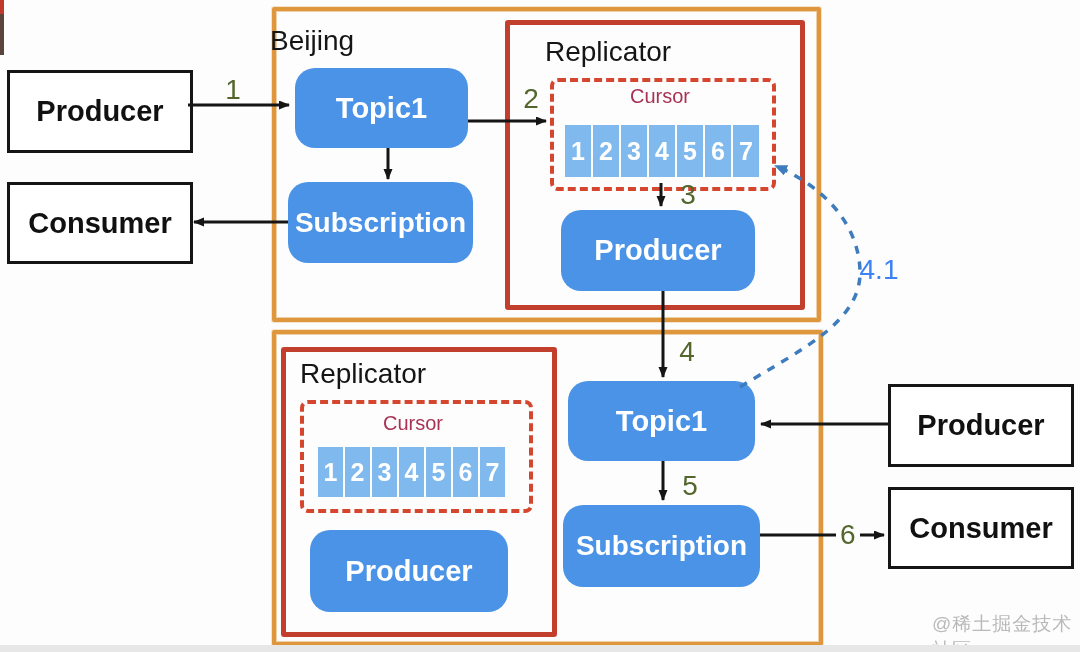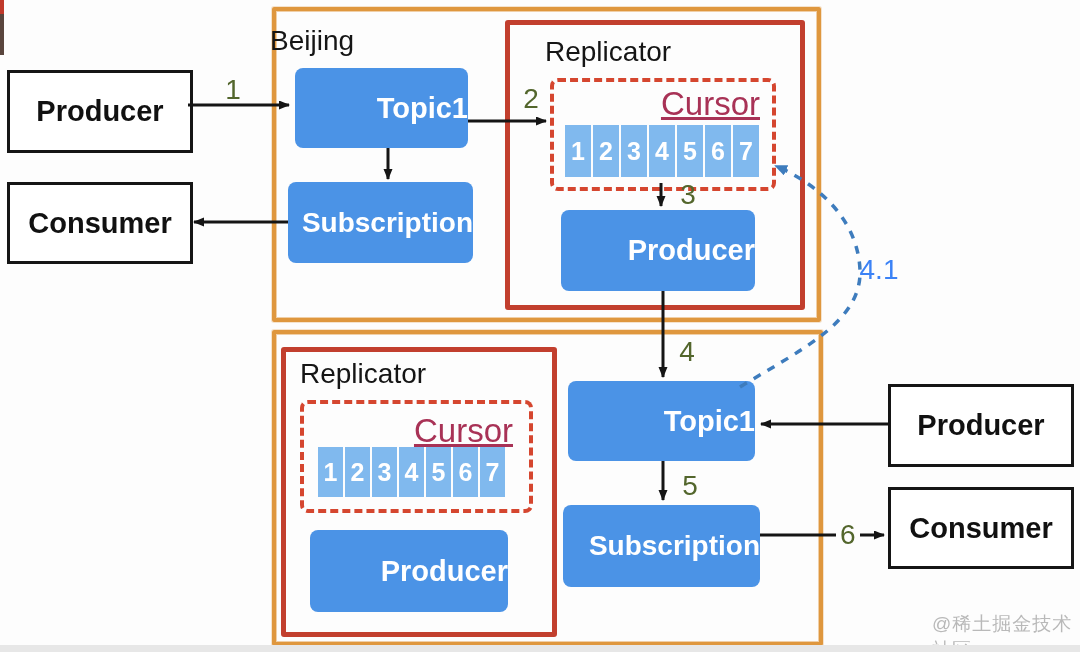--- a/index.html
+++ b/index.html
@@ -6,27 +6,27 @@
   #canvas{
     position:relative;width:1080px;height:652px;overflow:hidden;
     background:#fdfdfd;font-family:"Liberation Sans",sans-serif;
   }
   
   .region{position:absolute;border:4px solid #df973e;border-radius:2px;
     box-shadow:inset 0 0 0 1px rgba(223,151,62,.45), 0 0 0 1px rgba(223,151,62,.25);}
   .redbox{position:absolute;border:5px solid #c23f2e;border-radius:3px;background:transparent;}
   .cursorbox{position:absolute;border:4px dashed #d5462f;border-radius:8px;background:transparent;}
   
-  .bluebox{position:absolute;background:#4b93e6;border-radius:8px;color:#ffffff;
-    font-weight:bold;display:flex;align-items:center;justify-content:flex-end;font-size:29px;}
+  .bluebox{position:absolute;background:#4b93e6;border-radius:20px;color:#ffffff;
+    font-weight:bold;display:flex;align-items:center;justify-content:center;font-size:29px;}
   .whitebox{position:absolute;background:#ffffff;border:3px solid #151515;color:#111111;
     font-weight:bold;display:flex;align-items:center;justify-content:center;font-size:29px;}
   
   .title{position:absolute;color:#151515;font-size:28px;text-align:left;}
-  .cursor-title{position:absolute;color:#a83256;font-size:33px;text-align:right;text-decoration:underline;}
+  .cursor-title{position:absolute;color:#a83256;font-size:20px;text-align:center;}
   
   .cells{position:absolute;display:flex;gap:2px;}
   .cell{width:26px;height:52px;background:#80b9ee;color:#ffffff;font-weight:bold;
     font-size:25px;display:flex;align-items:center;justify-content:center;}
   .cells.small .cell{width:25px;height:50px;}
   
   .steplbl{position:absolute;color:#53662c;font-size:28px;line-height:28px;text-align:center;z-index:5;}
   .steplbl.onln{background:#fdfdfd;padding:0 4px;}
   .lbl41{color:#3b82f6;}
   

